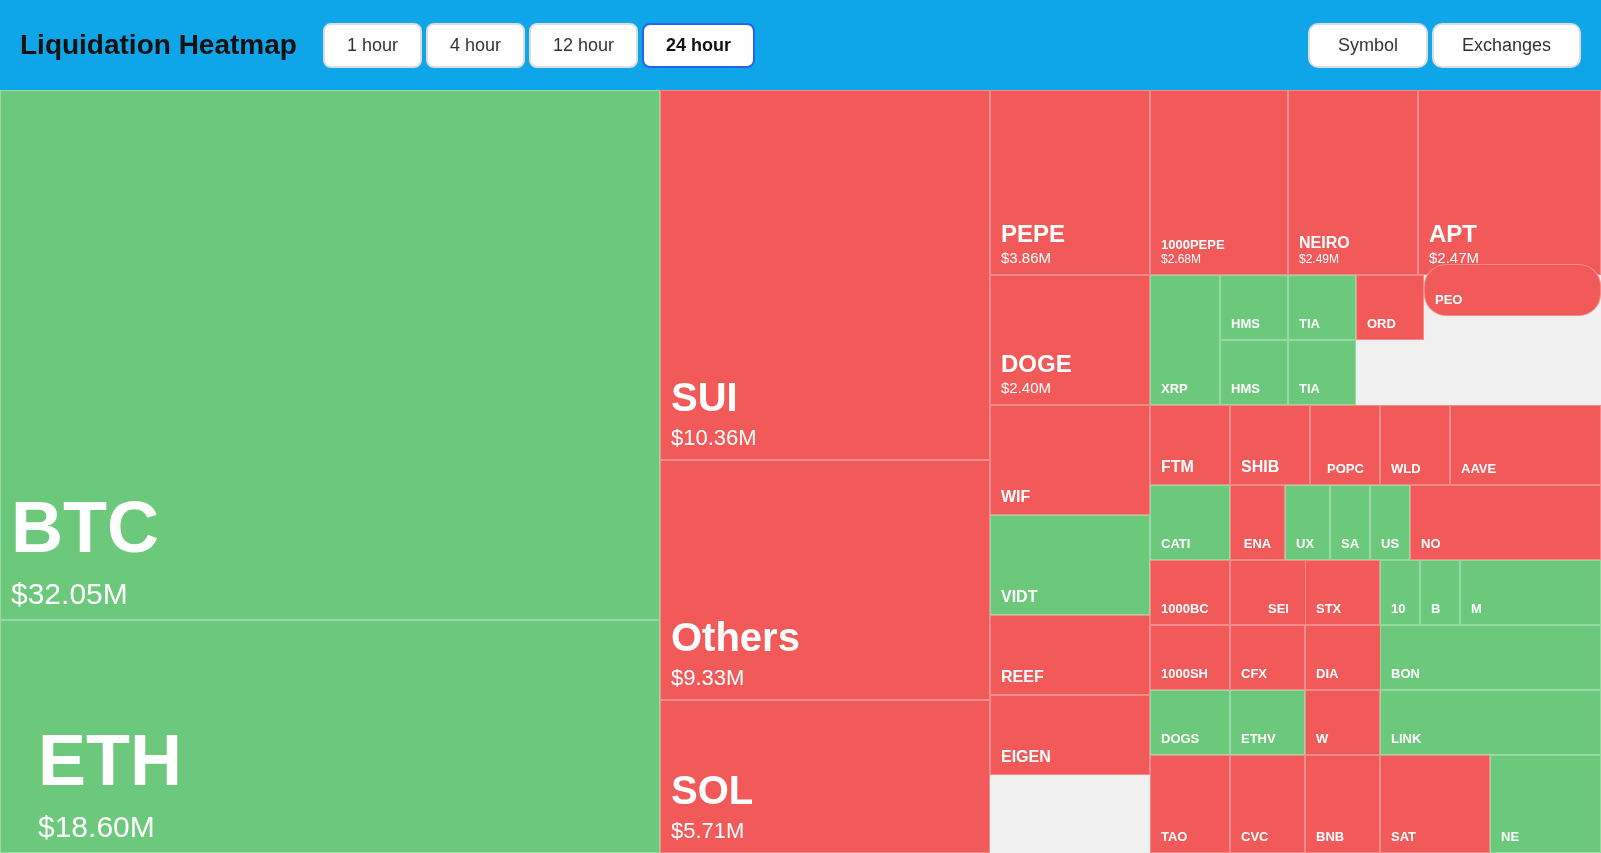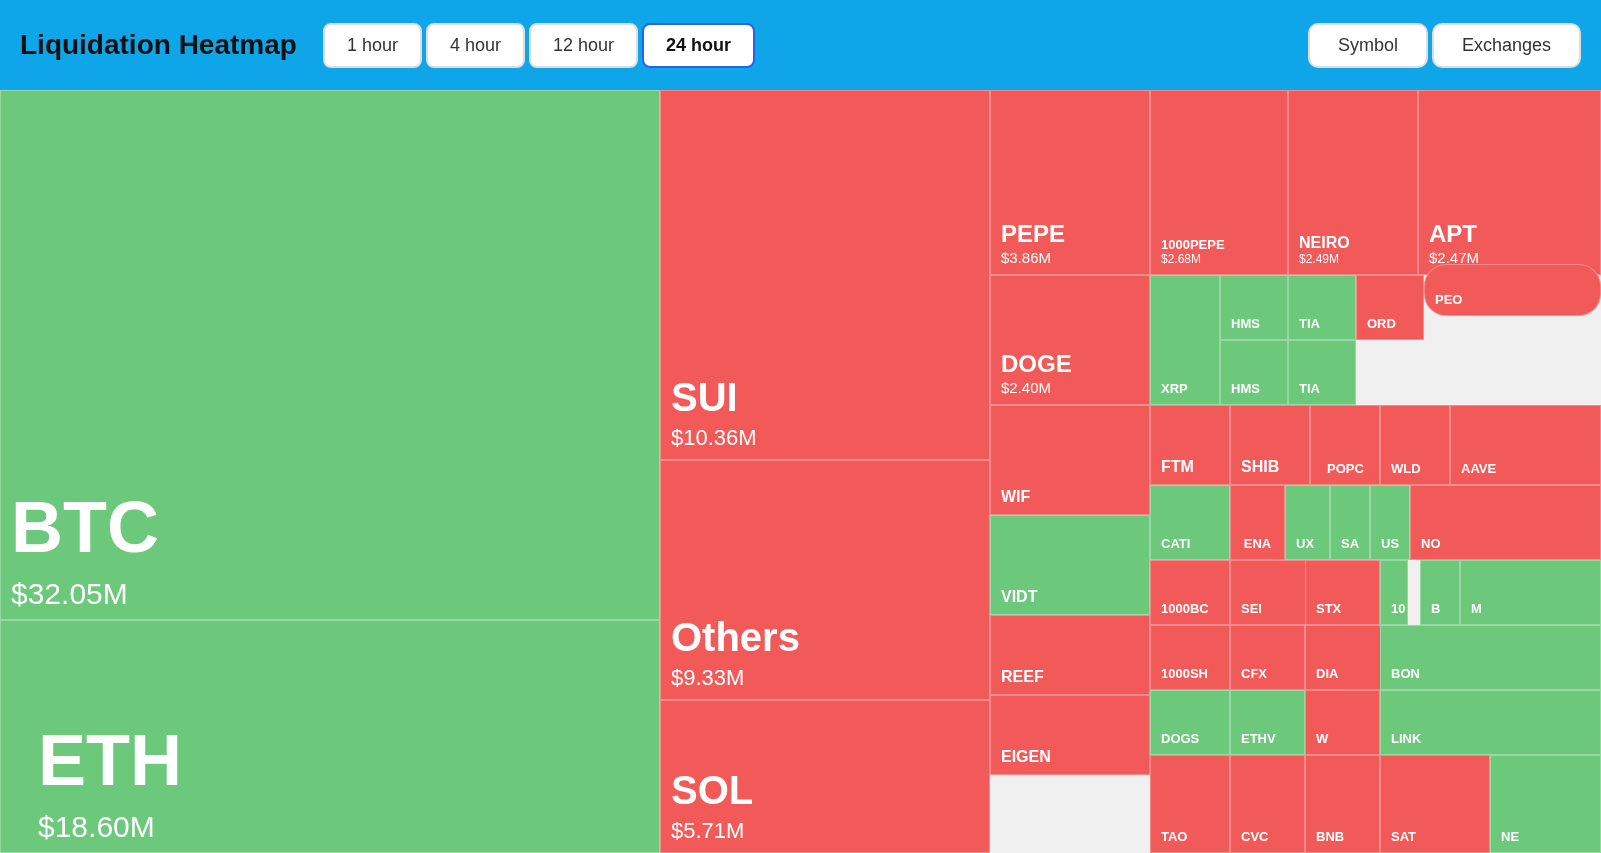--- a/index.html
+++ b/index.html
@@ -219,27 +219,27 @@
     </div>
     <div class="cell red" style="left: 1410px; top: 395px; width: 191px; height: 75px;">
       <div class="cell-name tiny">NO</div>
     </div>
     <div class="cell green" style="left: 990px; top: 425px; width: 160px; height: 100px;">
       <div class="cell-name xsmall">VIDT</div>
     </div>
     <div class="cell red" style="left: 1150px; top: 470px; width: 80px; height: 65px;">
       <div class="cell-name tiny">1000BC</div>
     </div>
-    <div class="cell red" style="left: 1230px; top: 470px; width: 97px; height: 65px;">
+    <div class="cell red" style="left: 1230px; top: 470px; width: 97px; height: 65px; text-align: center;">
       <div class="cell-name tiny">SEI</div>
     </div>
     <div class="cell red" style="left: 1305px; top: 470px; width: 75px; height: 65px;">
       <div class="cell-name tiny">STX</div>
     </div>
-    <div class="cell green" style="left: 1380px; top: 470px; width: 28px; height: 65px;">
+    <div class="cell green" style="left: 1380px; top: 470px; width: 40px; height: 65px;">
       <div class="cell-name tiny">10</div>
     </div>
     <div class="cell green" style="left: 1420px; top: 470px; width: 40px; height: 65px;">
       <div class="cell-name tiny">B</div>
     </div>
     <div class="cell green" style="left: 1460px; top: 470px; width: 141px; height: 65px;">
       <div class="cell-name tiny">M</div>
     </div>
     <div class="cell red" style="left: 990px; top: 525px; width: 160px; height: 80px;">
       <div class="cell-name xsmall">REEF</div>

